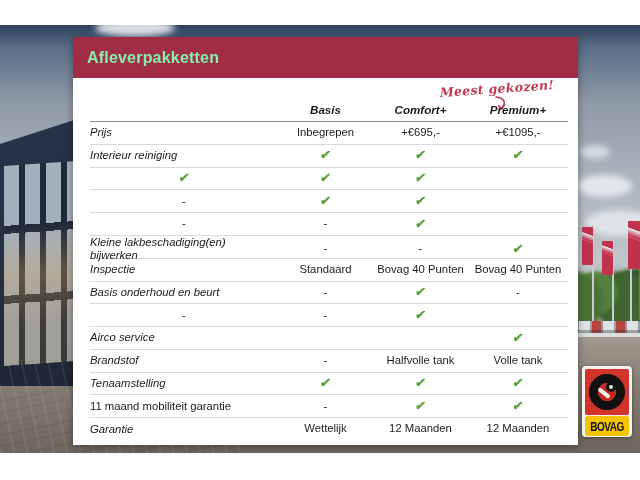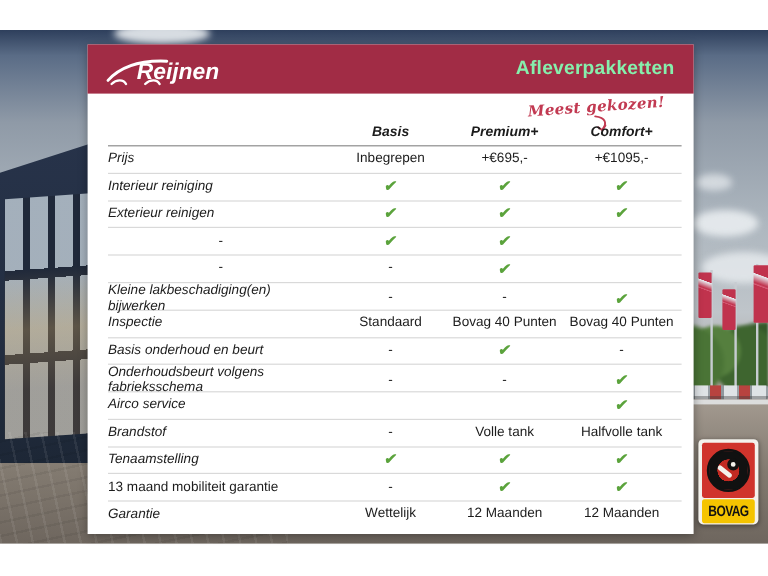--- a/index.html
+++ b/index.html
@@ -163,59 +163,50 @@
   <div class="banner" style="right:-2px;top:196px;height:48px;width:14px;"></div>
 
   <div class="cars"></div>
   <div class="fence"></div>
   <div class="brick"></div>
 </div>
 
 <div class="card">
 
   <div class="card-header">
-    <div class="brand-logo">
-      <svg width="118" height="32" viewBox="0 0 118 32">
-        <path d="M3 25 C14 13, 30 8, 52 9" fill="none" stroke="#ffffff" stroke-width="2.4" stroke-linecap="round"></path>
-        <path d="M6 28 C10 24, 16 24, 18 28" fill="none" stroke="#ffffff" stroke-width="2" stroke-linecap="round"></path>
-        <path d="M34 28 C38 24, 44 24, 46 28" fill="none" stroke="#ffffff" stroke-width="2" stroke-linecap="round"></path>
-        <text x="27" y="24" font-family="Liberation Sans, sans-serif" font-size="19" font-style="italic" font-weight="bold" fill="#ffffff">Reijnen</text>
-      </svg>
-    </div>
     <div class="card-title">Afleverpakketten</div>
   </div>
 
   <div class="annotation">Meest gekozen!</div>
   <svg class="ann-arrow" width="18" height="18" viewBox="0 0 18 18">
     <path d="M4 2 C13 3, 14 8, 10 13" fill="none" stroke="#c23a52" stroke-width="1.6" stroke-linecap="round"></path>
     <path d="M6.5 11 L10 13.5 L12.5 9.5" fill="none" stroke="#c23a52" stroke-width="1.6" stroke-linecap="round" stroke-linejoin="round"></path>
   </svg>
 
   <div class="tbl">
     <div class="trow colhead">
       <div class="tlabel"></div>
       <div class="tcell head">Basis</div>
+      <div class="tcell head">Comfort+</div>
       <div class="tcell head">Premium+</div>
-      <div class="tcell head">Comfort+</div>
     </div>
 
   <div class="trow">
         <div class="tlabel">Prijs</div>
         <div class="tcell">Inbegrepen</div>
         <div class="tcell">+€695,-</div>
         <div class="tcell">+€1095,-</div>
       </div>
       <div class="trow">
         <div class="tlabel">Interieur reiniging</div>
         <div class="tcell check">✔</div>
         <div class="tcell check">✔</div>
         <div class="tcell check">✔</div>
       </div>
       <div class="trow">
-        <div class="tlabel">Exterieur reinigen</div>
         <div class="tcell check">✔</div>
         <div class="tcell check">✔</div>
         <div class="tcell check">✔</div>
       </div>
       <div class="trow">
         <div class="tcell">-</div>
         <div class="tcell check">✔</div>
         <div class="tcell check">✔</div>
       </div>
       <div class="trow">
@@ -235,45 +226,44 @@
         <div class="tcell">Bovag 40 Punten</div>
         <div class="tcell">Bovag 40 Punten</div>
       </div>
       <div class="trow">
         <div class="tlabel">Basis onderhoud en beurt</div>
         <div class="tcell">-</div>
         <div class="tcell check">✔</div>
         <div class="tcell">-</div>
       </div>
       <div class="trow">
-        <div class="tlabel">Onderhoudsbeurt volgens fabrieksschema</div>
         <div class="tcell">-</div>
         <div class="tcell">-</div>
         <div class="tcell check">✔</div>
       </div>
       <div class="trow">
         <div class="tlabel">Airco service</div>
         <div class="tcell"></div>
         <div class="tcell"></div>
         <div class="tcell check">✔</div>
       </div>
       <div class="trow">
         <div class="tlabel">Brandstof</div>
         <div class="tcell">-</div>
+        <div class="tcell">Halfvolle tank</div>
         <div class="tcell">Volle tank</div>
-        <div class="tcell">Halfvolle tank</div>
       </div>
       <div class="trow">
         <div class="tlabel">Tenaamstelling</div>
         <div class="tcell check">✔</div>
         <div class="tcell check">✔</div>
         <div class="tcell check">✔</div>
       </div>
       <div class="trow">
-        <div class="tlabel upright">13 maand mobiliteit garantie</div>
+        <div class="tlabel upright">11 maand mobiliteit garantie</div>
         <div class="tcell">-</div>
         <div class="tcell check">✔</div>
         <div class="tcell check">✔</div>
       </div>
       <div class="trow">
         <div class="tlabel">Garantie</div>
         <div class="tcell">Wettelijk</div>
         <div class="tcell">12 Maanden</div>
         <div class="tcell">12 Maanden</div>
       </div>

